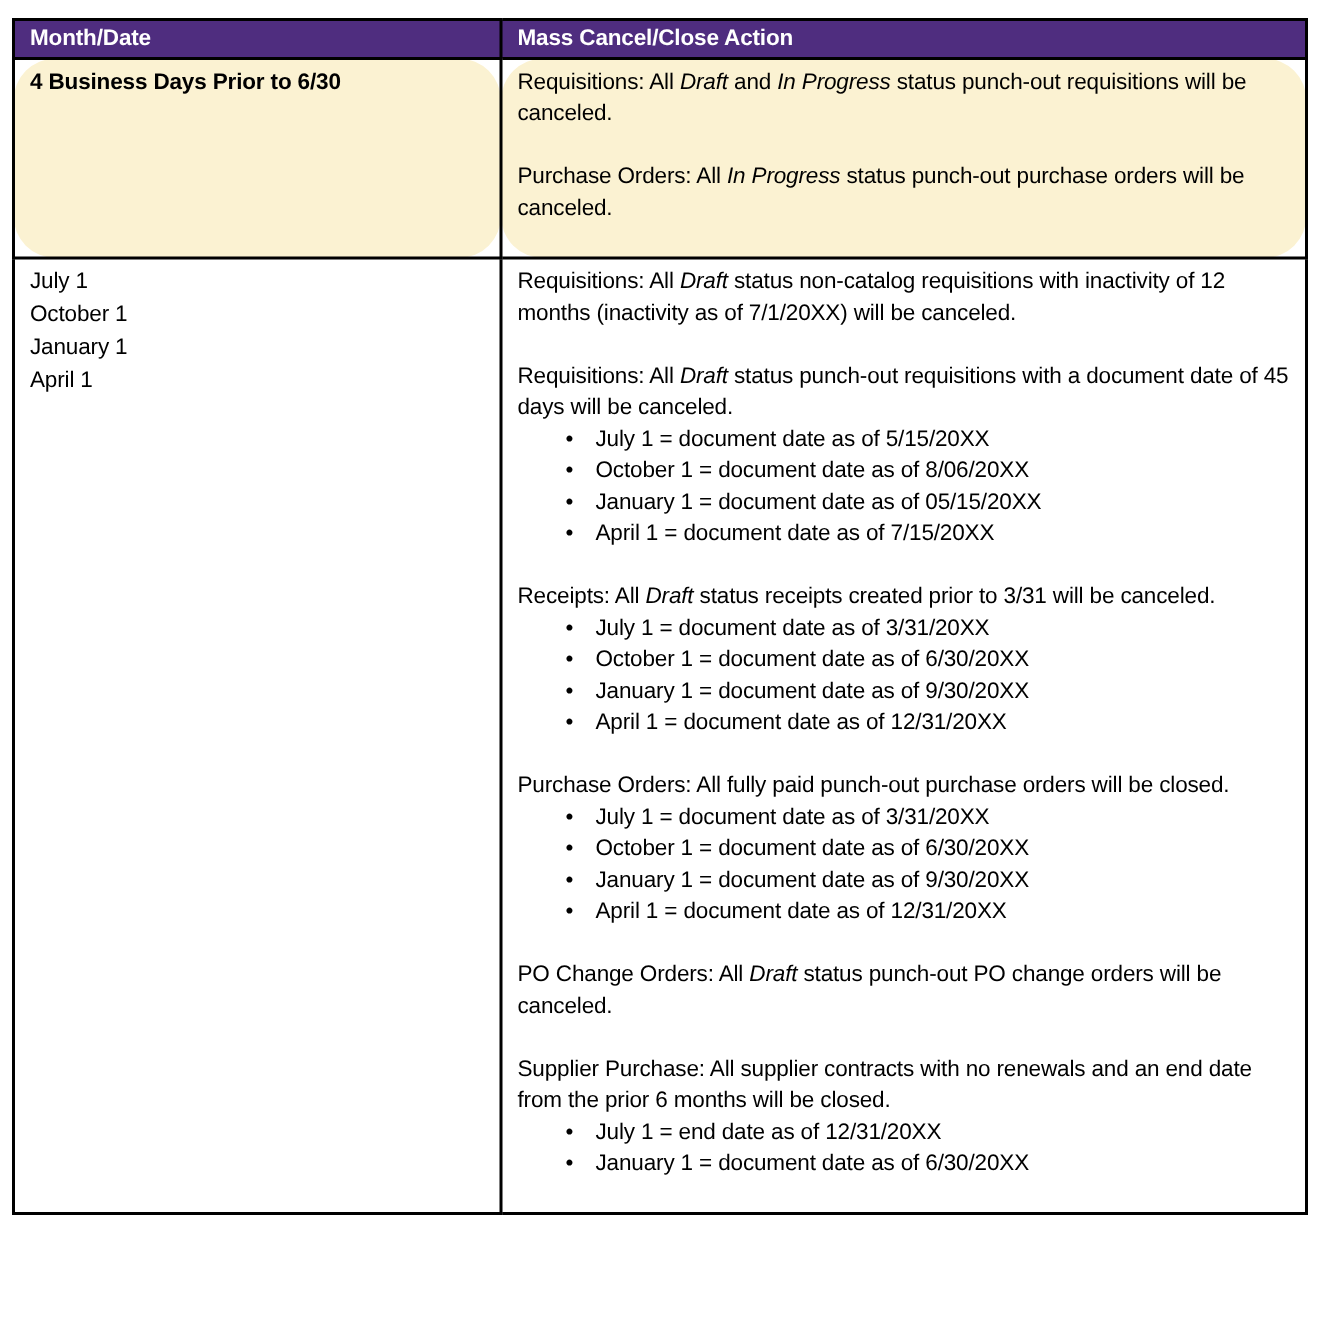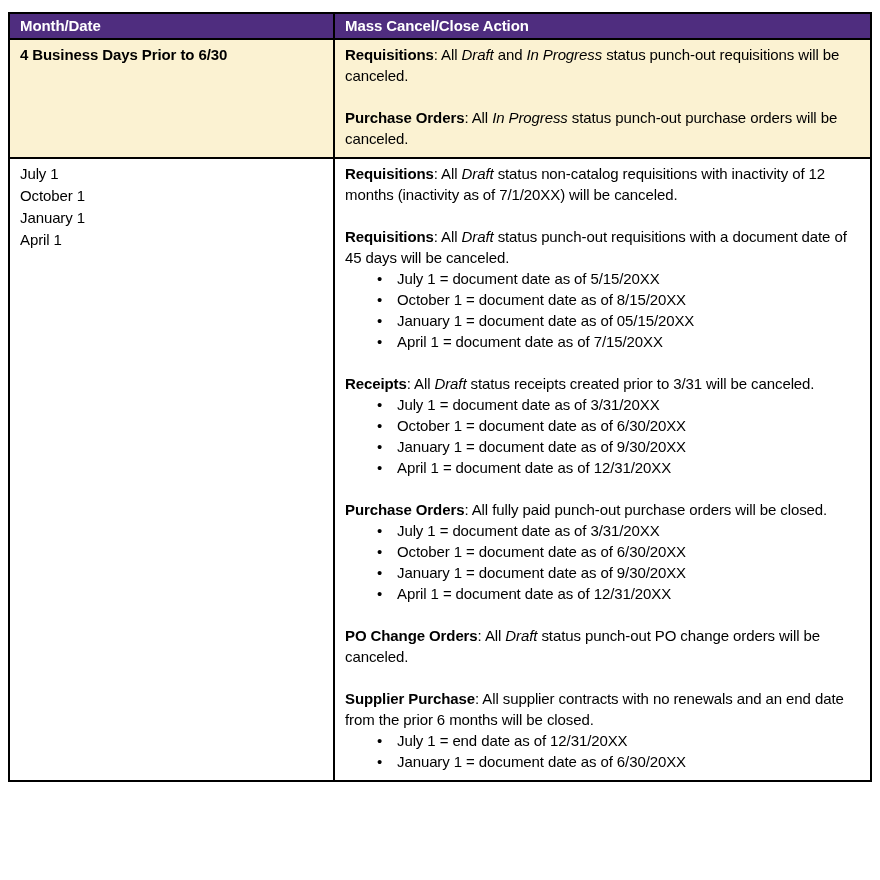--- a/index.html
+++ b/index.html
@@ -33,28 +33,29 @@
   }
   thead th {
     background: var(--header-bg, #4F2D7F);
     color: var(--header-text, #ffffff);
     font-weight: bold;
     height: 21px;
     padding: 1px 10px 2px 10px;
     vertical-align: middle;
   }
   td {
-    padding: 4px 10px 8px 10px;
+    padding: 4px 10px 22px 10px;
+    border-radius: 28px;
   }
   tr.row-highlight td { background: var(--row-highlight, #FBF2D2); }
   tr.row-plain td     { background: var(--row-plain, #ffffff); }
   .date-line { line-height: 22px; }
   .date-bold .date-line { font-weight: bold; }
   .section + .section { margin-top: 21px; }
-  .b { font-weight: bold; }
+  .b { font-weight: normal; }
   .i { font-style: italic; }
   .bullets { margin-top: 0; }
   .bullet { display: flex; margin-left: 26px; }
   .bullet .glyph {
     flex: 0 0 26px;
     width: 26px;
     padding-left: 6px;
     box-sizing: border-box;
   }
   .bullet .btext { flex: 1 1 auto; }
@@ -101,21 +102,21 @@
             </div>
             <div class="section">
               <div class="para"><span class="b">Requisitions</span><span>: All </span><span class="i">Draft</span><span> status punch-out requisitions with a document date of 45 days will be canceled.</span></div>
               <div class="bullets">
                 <div class="bullet">
                   <span class="glyph">•</span>
                   <span class="btext">July 1 = document date as of 5/15/20XX</span>
                 </div>
                 <div class="bullet">
                   <span class="glyph">•</span>
-                  <span class="btext">October 1 = document date as of 8/15/20XX</span>
+                  <span class="btext">October 1 = document date as of 8/06/20XX</span>
                 </div>
                 <div class="bullet">
                   <span class="glyph">•</span>
                   <span class="btext">January 1 = document date as of 05/15/20XX</span>
                 </div>
                 <div class="bullet">
                   <span class="glyph">•</span>
                   <span class="btext">April 1 = document date as of 7/15/20XX</span>
                 </div>
               </div>

